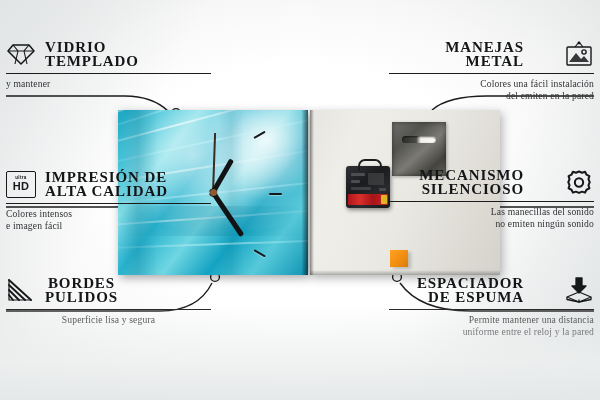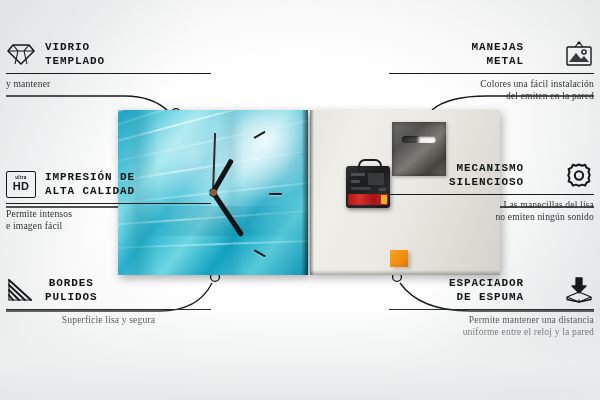--- a/index.html
+++ b/index.html
@@ -137,23 +137,23 @@
   .feature.right{right:6px;text-align:right;}
   .feat-head{display:flex;align-items:center;gap:9px;}
   .feature.right .feat-head{flex-direction:row-reverse;gap:40px;}
   .feat-icon{
     width:30px;height:27px;flex:0 0 30px;
     display:flex;align-items:center;justify-content:center;
     color:#16181a;
   }
   .feat-icon svg{display:block;}
   .feat-title{
-    font-family:Liberation Mono, monospace;
+    font-family:Liberation Serif, serif;
     font-weight:700;color:#131517;
-    font-size:11px;line-height:14.4px;letter-spacing:.9px;
+    font-size:15px;line-height:14.4px;letter-spacing:.9px;
     text-transform:uppercase;
   }
   .rule{
     height:1.3px;background:#1b1b1b;margin:4px 0 4px 0;width:100%;
   }
   .feat-desc{
     font-family:"Liberation Serif", serif;
     font-size:9.6px;line-height:11.6px;color:#303234;letter-spacing:.15px;
   }
   .hd-badge{
@@ -271,21 +271,21 @@
           <span class="h">HD</span>
         </div>
       </div>
       <div class="feat-title">
         <div>IMPRESIÓN DE</div>
         <div>ALTA CALIDAD</div>
       </div>
     </div>
     <div class="rule"></div>
     <div class="feat-desc">
-      <div>Permite intensos</div>
+      <div>Colores intensos</div>
       <div>e imagen fácil</div>
     </div>
   </div>
 
   <div class="feature left" style="top:276px;text-align:center;">
     <div class="feat-head">
       <div class="feat-icon">
         <svg width="28" height="24" viewBox="0 0 28 24" fill="none" stroke="currentColor" stroke-width="1.9" stroke-linecap="round">
           <path d="M2 2 L24 22"></path>
           <path d="M2 7 L18 22"></path>
@@ -321,36 +321,36 @@
         <div>METAL</div>
       </div>
     </div>
     <div class="rule"></div>
     <div class="feat-desc">
       <div>Colores una fácil instalación</div>
       <div>del emiten en la pared</div>
     </div>
   </div>
 
-  <div class="feature right" style="top:161px;">
+  <div class="feature right" style="top:168px;">
     <div class="feat-head">
       <div class="feat-icon">
         <svg width="28" height="27" viewBox="0 0 28 28" fill="none" stroke="currentColor" stroke-width="2.1" stroke-linecap="round" stroke-linejoin="round">
           <path d="M14 2.6 l3.2 1.3 3.1-1 1.5 3 3 1.5 -1 3.1 1.3 3.2 -1.3 3.2 1 3.1 -3 1.5 -1.5 3 -3.1-1 -3.2 1.3 -3.2-1.3 -3.1 1 -1.5-3 -3-1.5 1-3.1 -1.3-3.2 1.3-3.2 -1-3.1 3-1.5 1.5-3 3.1 1 Z"></path>
           <circle cx="14" cy="14" r="4.3"></circle>
         </svg>
       </div>
       <div class="feat-title">
         <div>MECANISMO</div>
         <div>SILENCIOSO</div>
       </div>
     </div>
     <div class="rule"></div>
     <div class="feat-desc">
-      <div>Las manecillas del lisa</div>
+      <div>Las manecillas del sonido</div>
       <div>no emiten ningún sonido</div>
     </div>
   </div>
 
   <div class="feature right" style="top:276px;">
     <div class="feat-head">
       <div class="feat-icon">
         <svg width="28" height="26" viewBox="0 0 28 26" fill="none" stroke="currentColor" stroke-width="1.3" stroke-linejoin="round">
           <path d="M11 1 h6 v8 h4 l-7 7 -7-7 h4 Z" fill="currentColor" stroke="currentColor"></path>
           <path d="M14 15 L26 20 L14 25 L2 20 Z" fill="none"></path>

